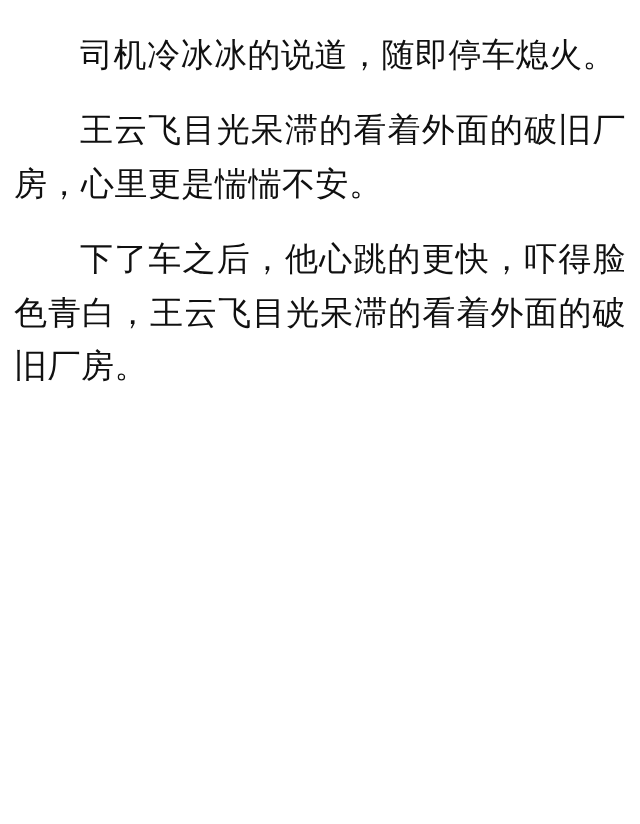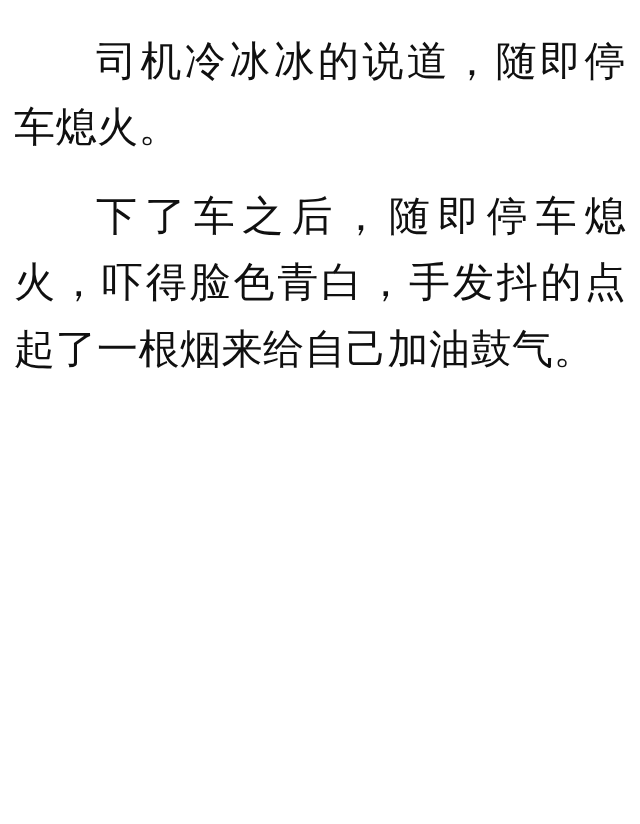--- a/index.html
+++ b/index.html
@@ -17,32 +17,33 @@
   }
   .page {
     box-sizing: border-box;
     width: 640px;
     height: 824px;
     padding: 28px 14px 10px 14px;
     background: #ffffff;
   }
   .para {
     margin: 0 0 22px 0;
-    font-size: 41px;
+    font-size: 33px;
     line-height: 1.62;
     text-align: justify;
     text-justify: inter-ideograph;
     text-indent: 2em;
     letter-spacing: 0.5px;
     color: #101010;
     font-weight: 400;
   }
   .para:last-child {
     margin-bottom: 0;
   }
 </style>
 </head>
 <body>
 
 <div class="page">
   <p class="para">司机冷冰冰的说道，随即停车熄火。</p>
-  <p class="para">下了车之后，随即停车熄火，吓得脸色青白，手发抖的点起了一根烟来给自己加油鼓气。</p>
+  <p class="para">王云飞目光呆滞的看着外面的破旧厂房，心里更是惴惴不安。</p>
+  <p class="para">下了车之后，他心跳的更快，吓得脸色青白，王云飞目光呆滞的看着外面的破旧厂房。</p>
 </div>
 
 </body></html>

